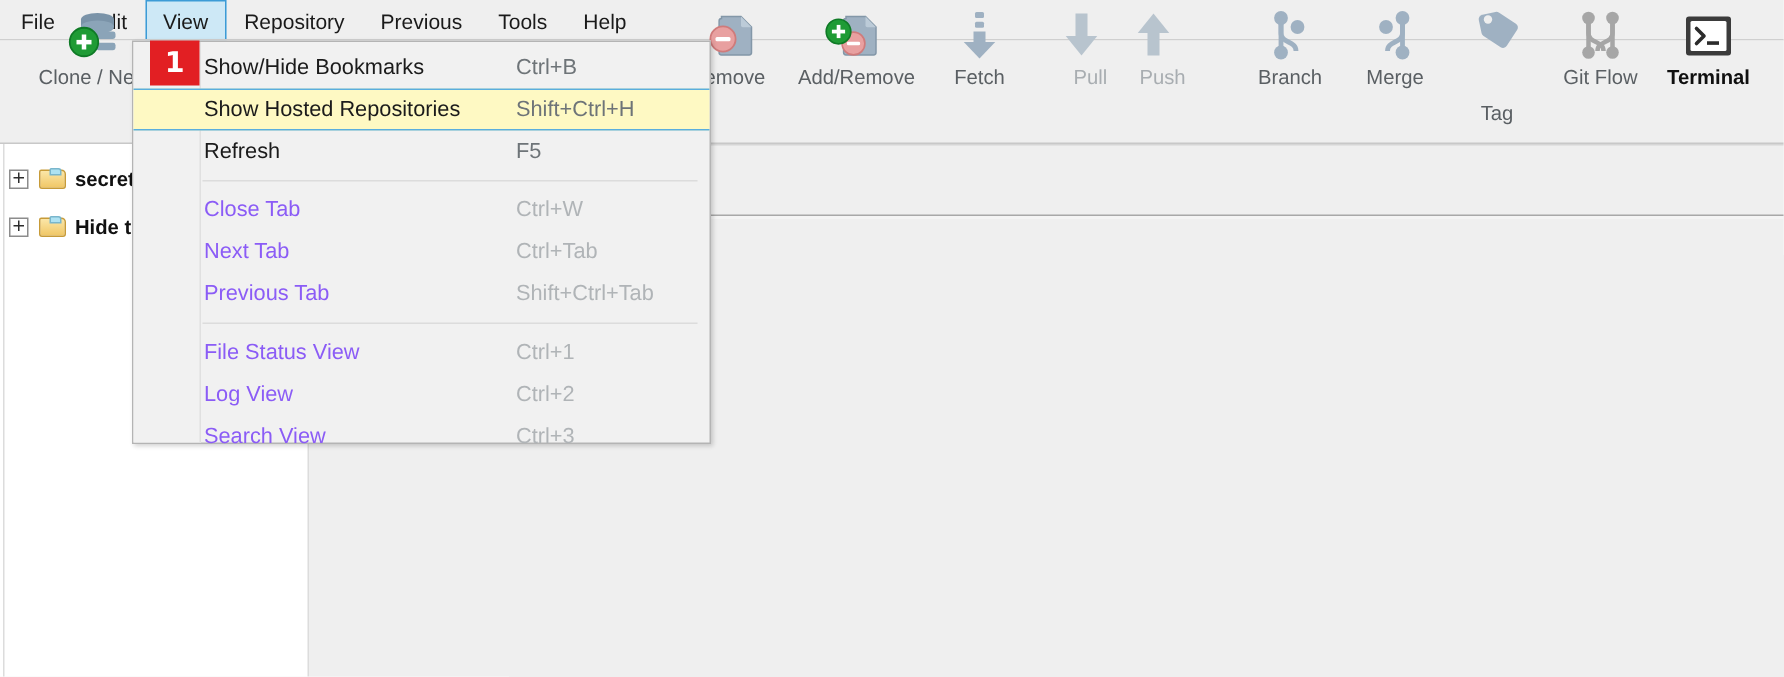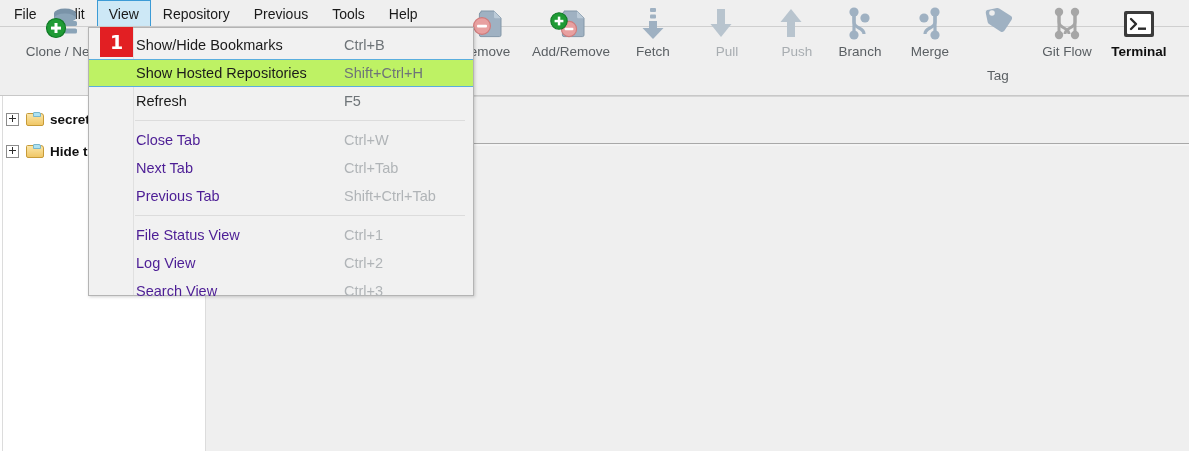--- a/index.html
+++ b/index.html
@@ -142,31 +142,31 @@
     border-right:1px solid #e0e0e0;
     box-sizing:border-box;
   }
   .dd-list{position:relative;padding-top:3px;}
   .dd-item{
     position:relative;height:28px;display:flex;align-items:center;
     box-sizing:border-box;
     cursor:default;
   }
   .dd-item.sel{
-    background:#bef264;
+    background:#fef9c3;
     border-top:1px solid #5aaede;
     border-bottom:1px solid #5aaede;
   }
   .dd-item .dd-label{
     position:absolute;left:47px;font-size:14.5px;color:#1b1b1b;white-space:nowrap;
   }
   .dd-item .dd-accel{
     position:absolute;left:255px;font-size:14.5px;color:#6e7478;white-space:nowrap;
   }
-  .dd-item.disabled .dd-label{color:#4c1d95;}
+  .dd-item.disabled .dd-label{color:#8b5cf6;}
   .dd-item.disabled .dd-accel{color:#b0b4b7;}
   .dd-sep{
     height:1px;background:#dcdcdc;margin:5px 8px 5px 46px;
   }
 
   
   .badge{
     position:absolute;left:11px;top:-1px;width:33px;height:30px;
     background:#e21f23;
     display:flex;align-items:center;justify-content:center;
@@ -270,21 +270,21 @@
   <div class="tool disabled" style="left:693px;width:56px;">
     <div class="ticon">
       <svg width="28" height="36" viewBox="0 0 28 36">
         <rect x="10" y="3" width="8" height="17" fill="#b8c4ce"></rect>
         <path d="M3.5 18 h21 L14 31 z" fill="#b8c4ce"></path>
       </svg>
     </div>
     <div class="tlabel">Pull</div>
   </div>
 
-  <div class="tool disabled" style="left:762px;width:58px;">
+  <div class="tool disabled" style="left:740px;width:58px;">
     <div class="ticon">
       <svg width="28" height="36" viewBox="0 0 28 36">
         <rect x="10" y="14" width="8" height="17" fill="#b8c4ce"></rect>
         <path d="M3.5 16 h21 L14 3 z" fill="#b8c4ce"></path>
       </svg>
     </div>
     <div class="tlabel">Push</div>
   </div>
 
   <div class="tool" style="left:829px;width:62px;">

